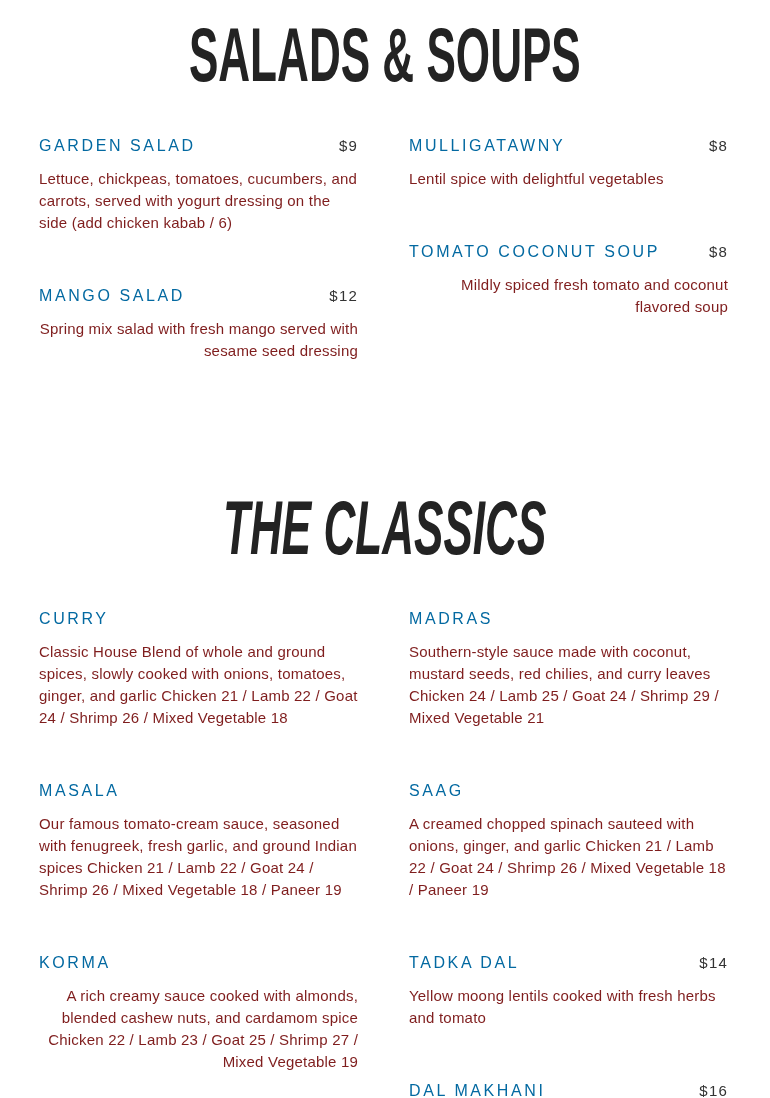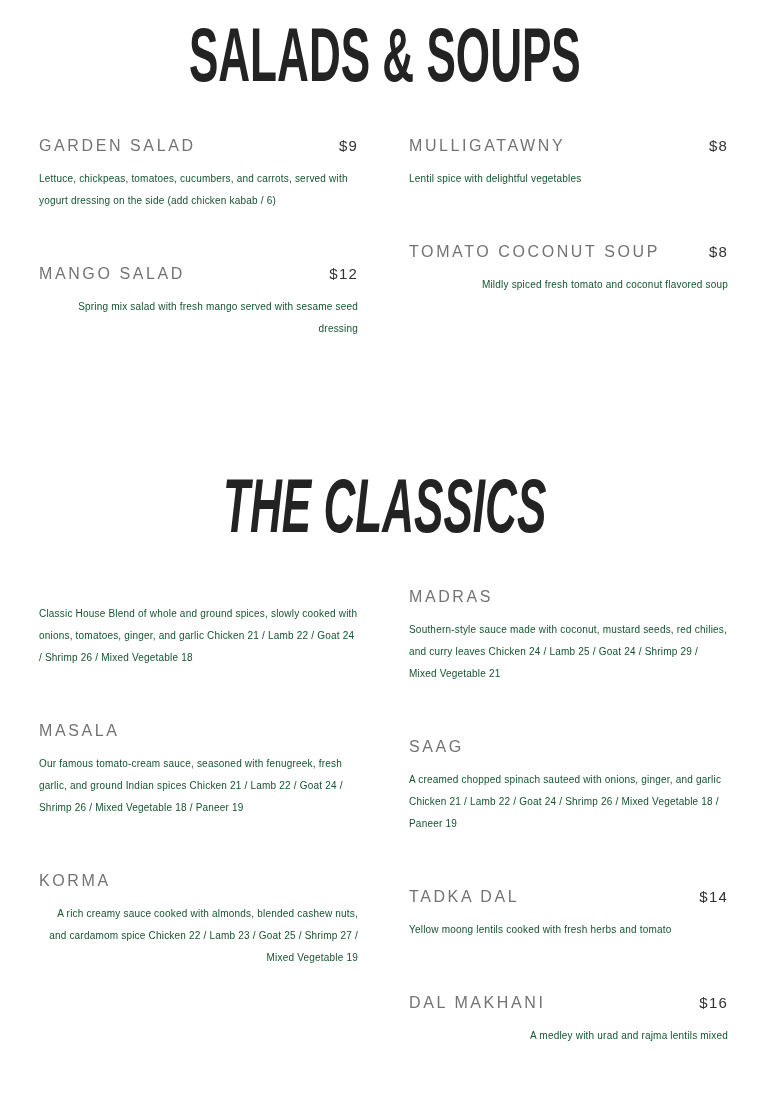--- a/index.html
+++ b/index.html
@@ -43,35 +43,35 @@
   .item:last-child { margin-bottom: 0; text-align: right; }
   .item-head {
     display: flex;
     justify-content: space-between;
     align-items: baseline;
   }
   .item-name {
     font-size: 16px;
     line-height: 16px;
     letter-spacing: 2.6px;
-    color: #737373;
+    color: #0369a1;
   }
   .item-price {
     font-size: 15px;
     line-height: 16px;
     letter-spacing: 1.2px;
     color: #333333;
     white-space: nowrap;
   }
   .item-desc {
     margin: 14px 0 0 0;
-    font-size: 10px;
+    font-size: 15px;
     line-height: 22px;
     letter-spacing: 0.2px;
-    color: #14532d;
+    color: #7f1d1d;
   }
 </style>
 </head>
 <body>
 
 <main class="menu">
 
   <section>
     <h1 class="section-title"><span class="squeeze">SALADS &amp; SOUPS</span></h1>
     <div class="cols">
@@ -110,20 +110,24 @@
   </article>
 </div>
       </div>
   </section>
 
   <section>
     <h1 class="section-title"><span class="squeeze">THE CLASSICS</span></h1>
     <div class="cols">
         <div class="col">
   <article class="item">
+    <div class="item-head">
+      <span class="item-name">CURRY</span>
+
+    </div>
     <p class="item-desc">Classic House Blend of whole and ground spices, slowly cooked with onions, tomatoes, ginger, and garlic Chicken 21 / Lamb 22 / Goat 24 / Shrimp 26 / Mixed Vegetable 18</p>
   </article>
 
   <article class="item">
     <div class="item-head">
       <span class="item-name">MASALA</span>
 
     </div>
     <p class="item-desc">Our famous tomato-cream sauce, seasoned with fenugreek, fresh garlic, and ground Indian spices Chicken 21 / Lamb 22 / Goat 24 / Shrimp 26 / Mixed Vegetable 18 / Paneer 19</p>
   </article>

